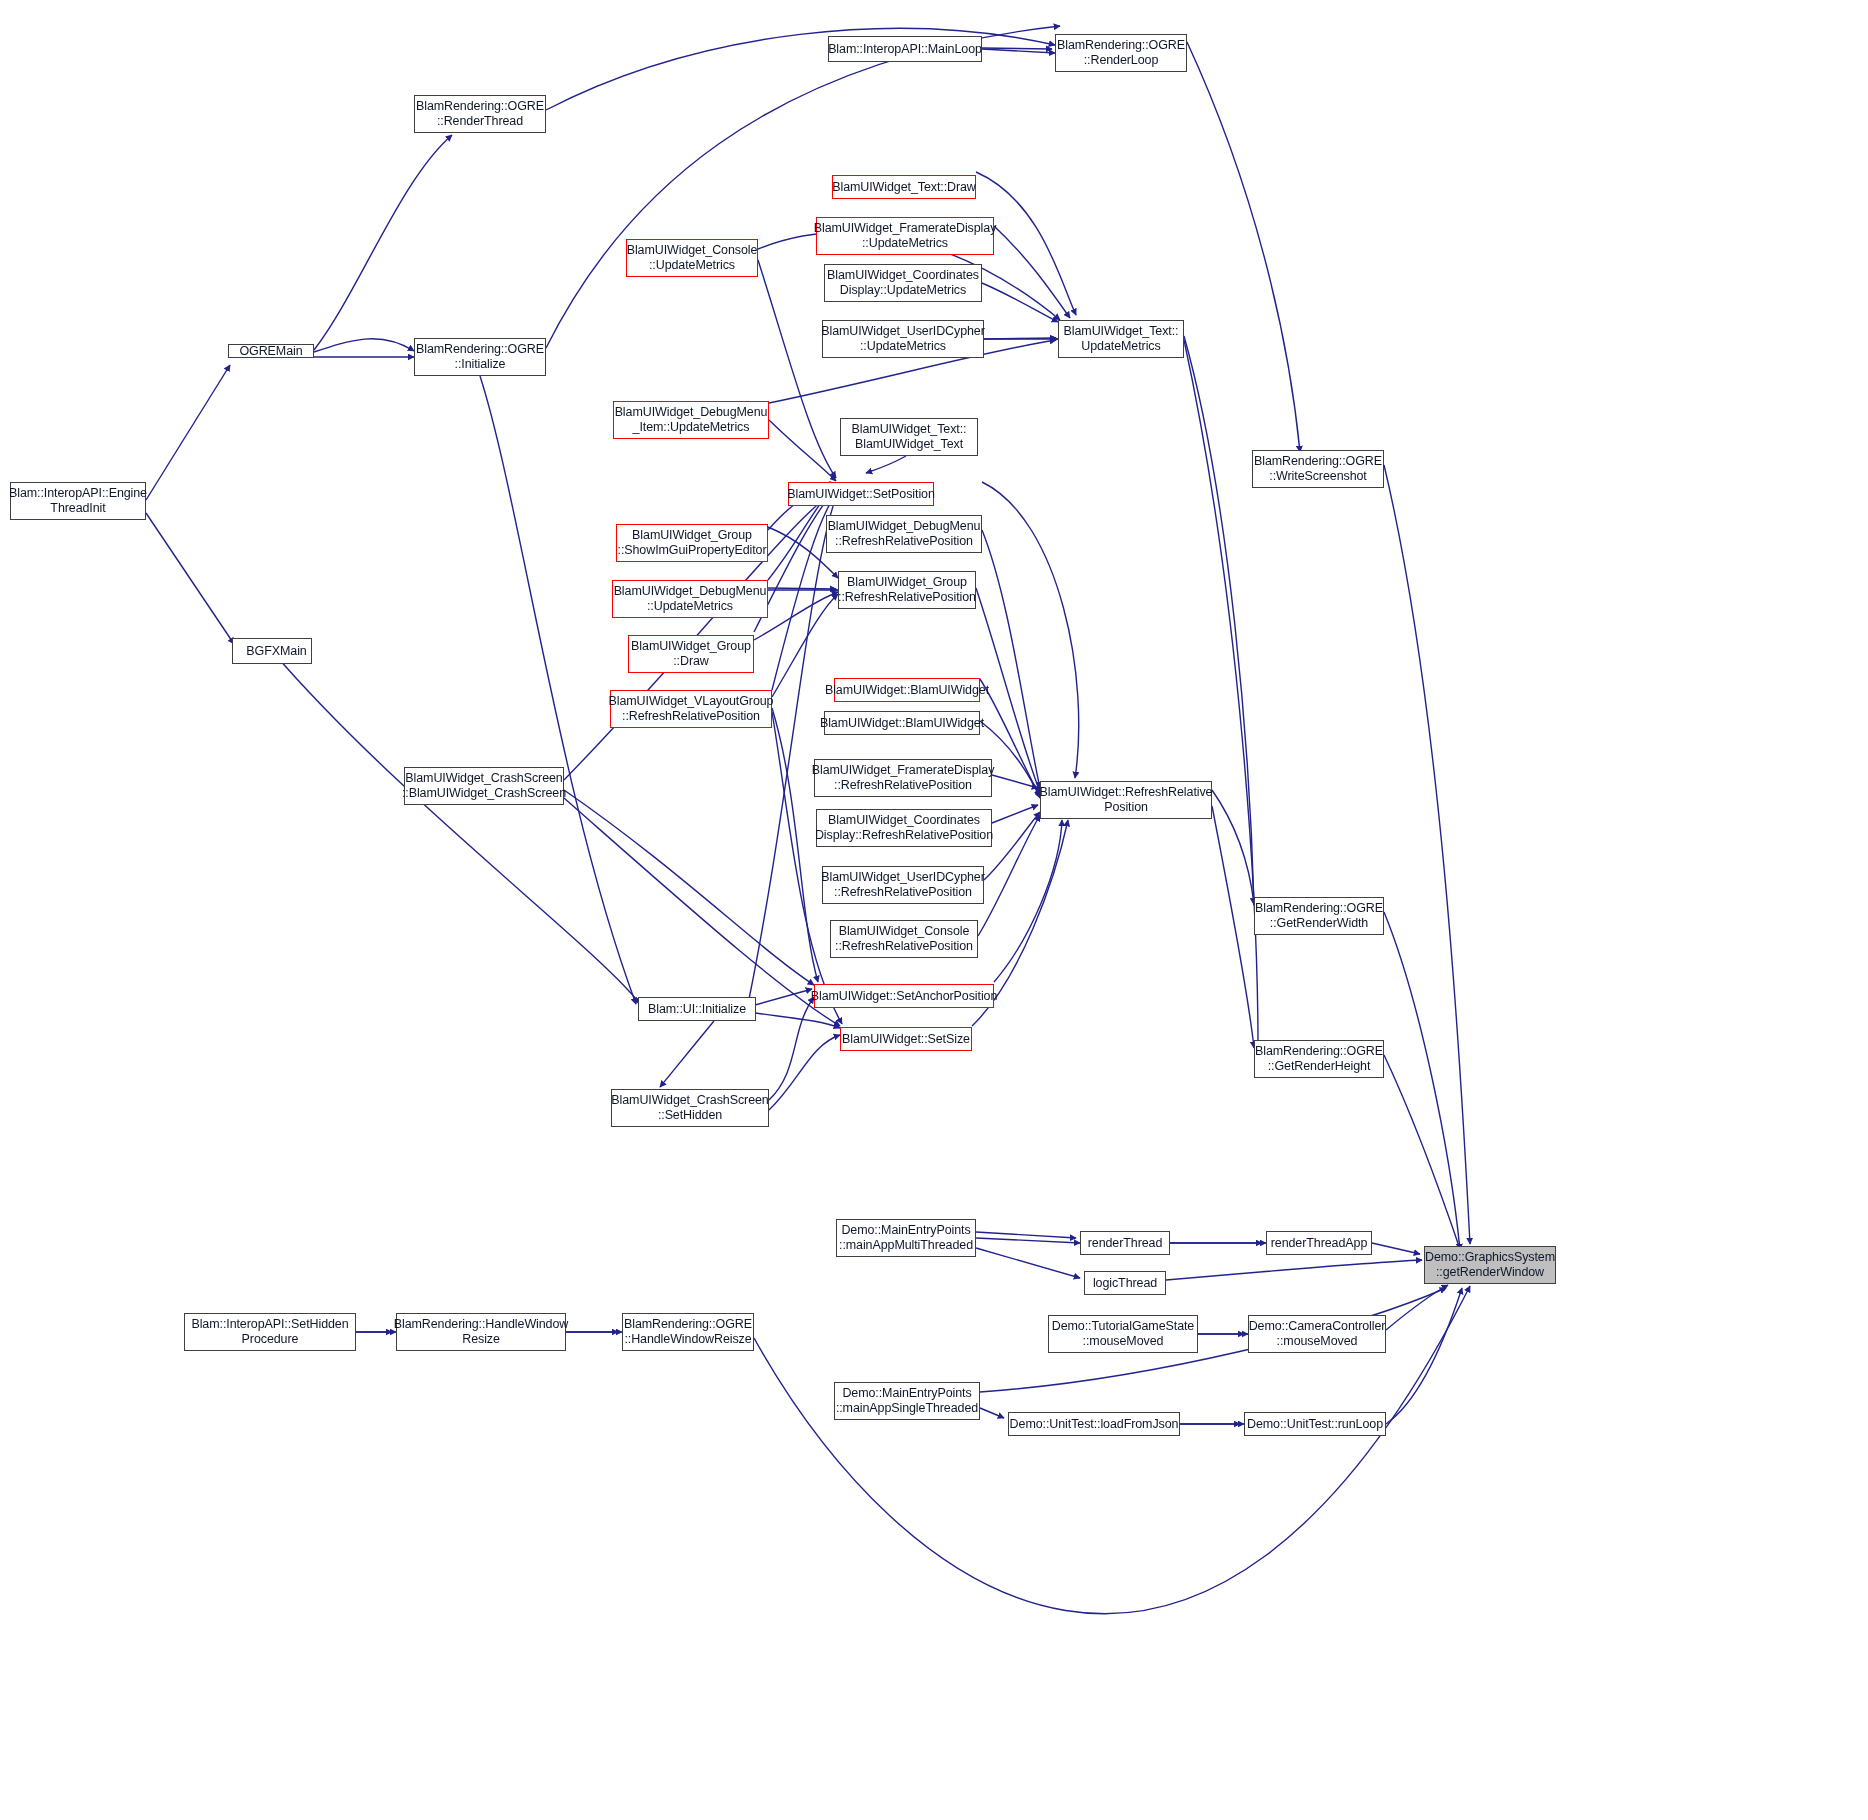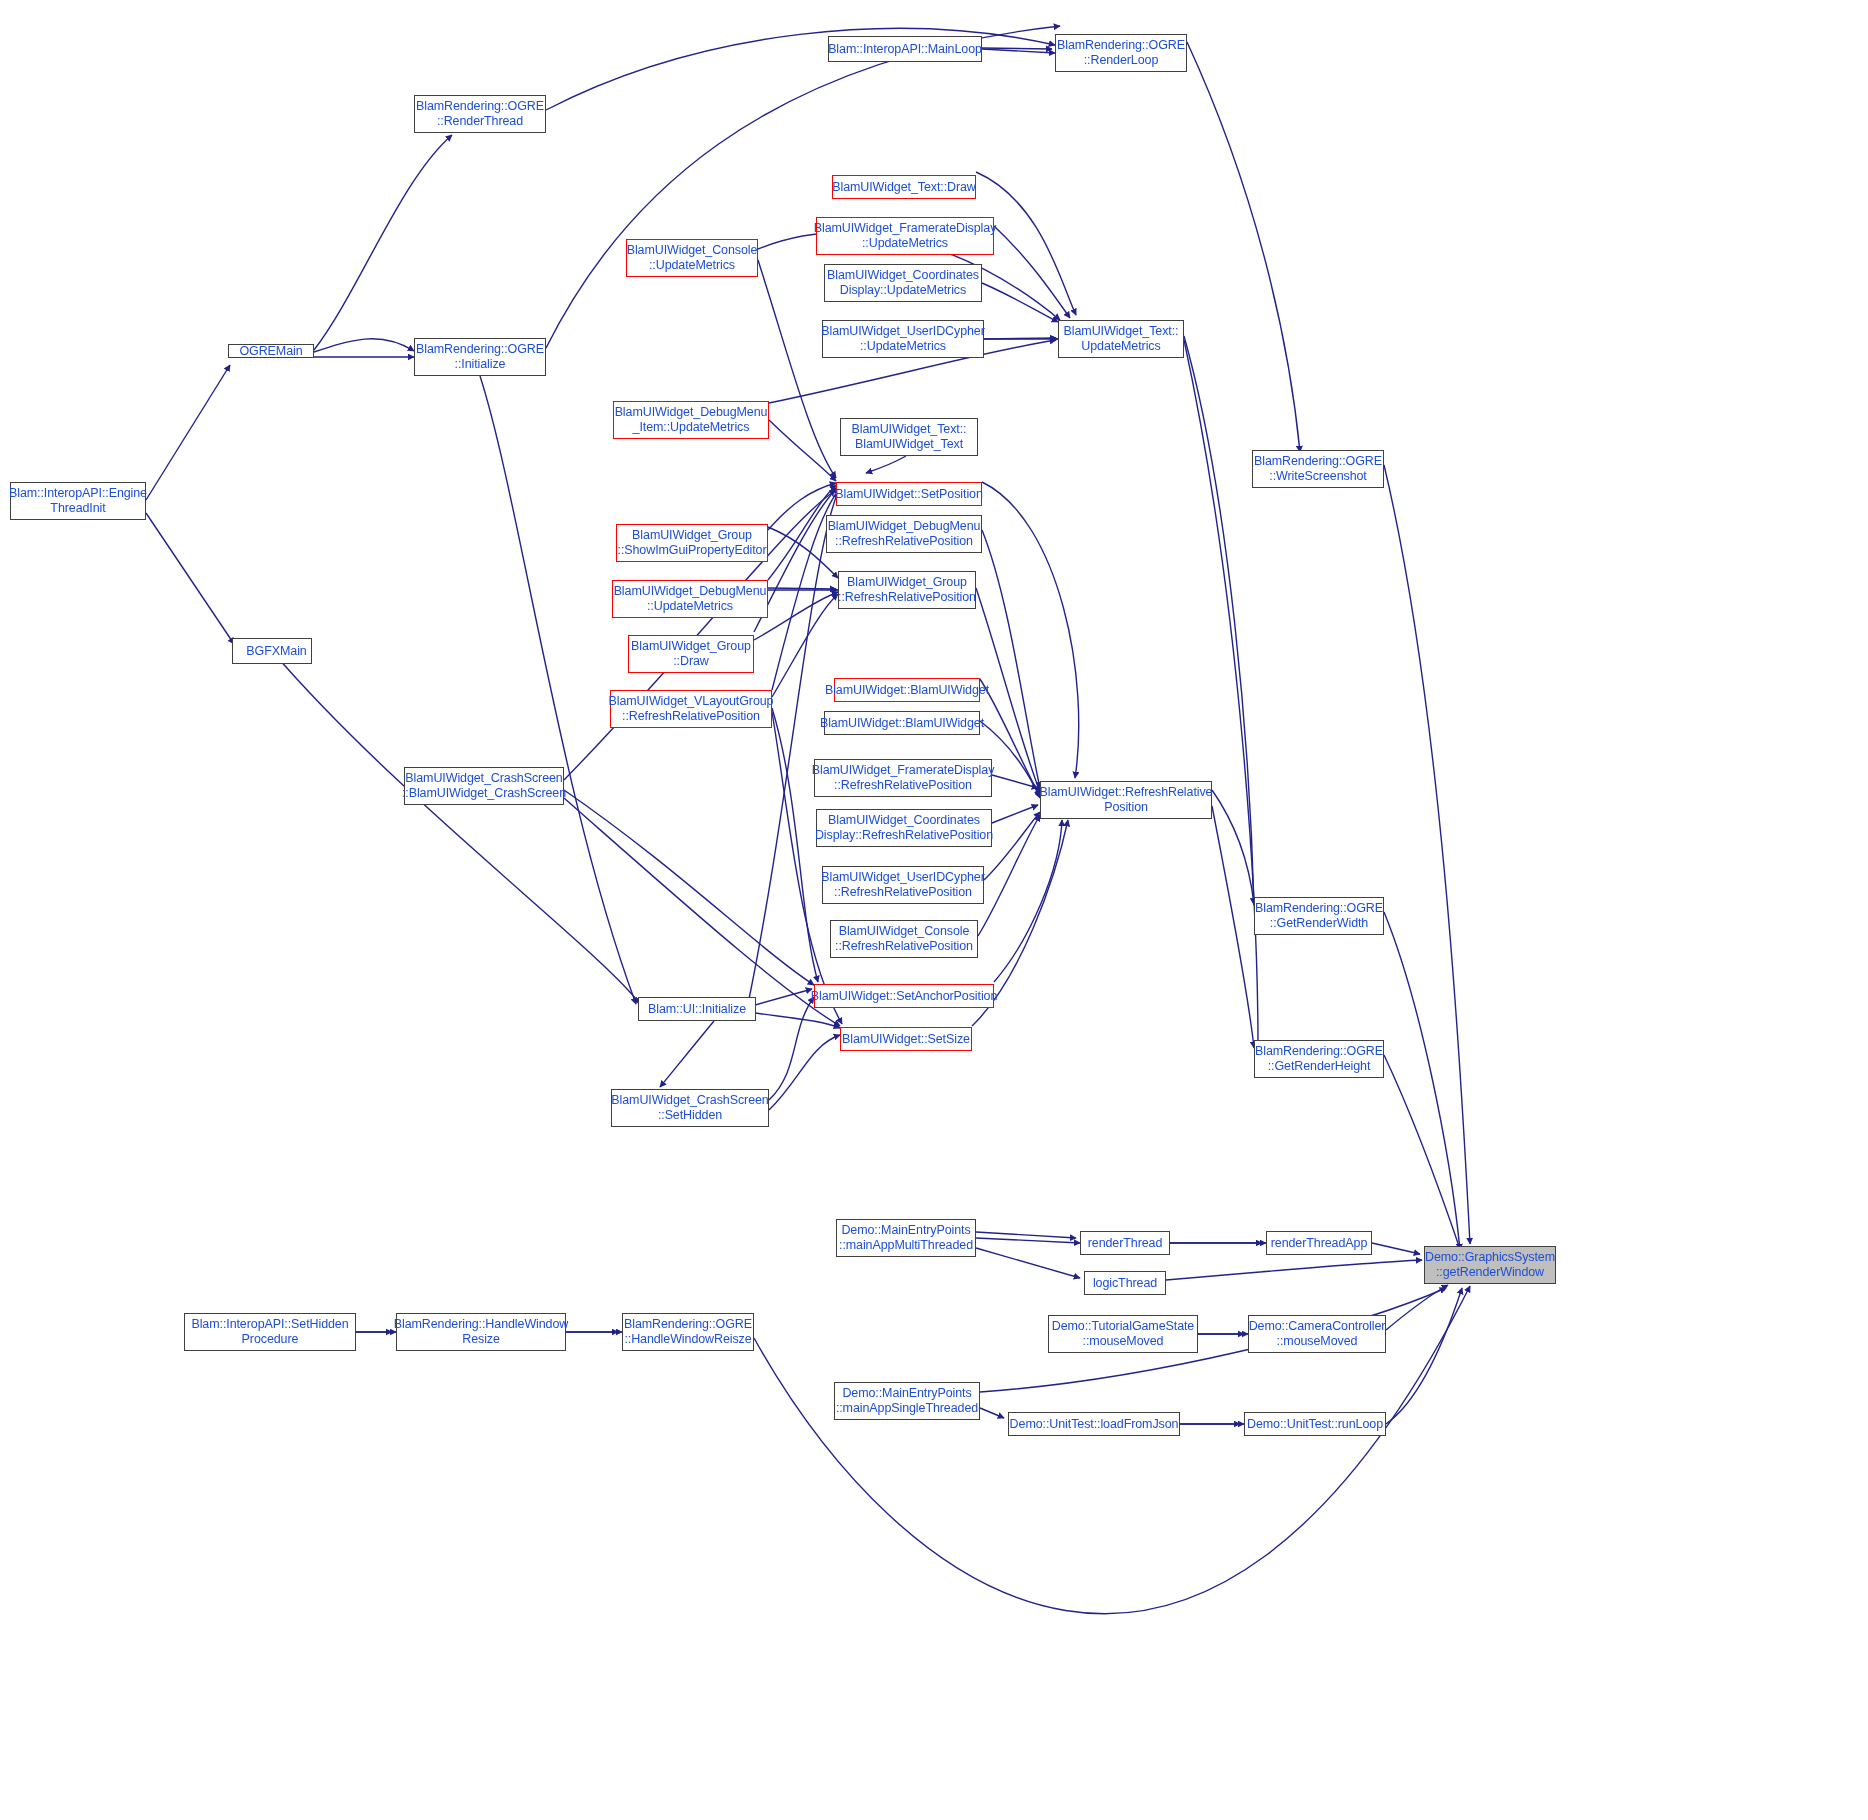--- a/index.html
+++ b/index.html
@@ -24,21 +24,21 @@
   }
   .node {
     position: absolute;
     box-sizing: border-box;
     display: flex;
     align-items: center;
     justify-content: center;
     text-align: center;
     background: #ffffff;
     border: 1px solid #404040;
-    color: #1d4ed8;
+    color: #0f172a;
     font-size: 12.5px;
     line-height: 15px;
     letter-spacing: -0.1px;
     white-space: pre-line;
     padding: 0 3px;
     z-index: 5;
   }
   .node.red {
     border: 1px solid #ff0000;
     margin-top: 9px;
@@ -163,21 +163,21 @@
       <div class="node" style="left: 1058px; top: 320px; width: 126px; height: 38px;">BlamUIWidget_Text::
 UpdateMetrics</div>
       <div class="node red" style="left: 626px; top: 230px; width: 132px; height: 38px;">BlamUIWidget_Console
 ::UpdateMetrics</div>
       <div class="node red" style="left: 613px; top: 392px; width: 156px; height: 38px;">BlamUIWidget_DebugMenu
 _Item::UpdateMetrics</div>
       <div class="node" style="left: 840px; top: 418px; width: 138px; height: 38px;">BlamUIWidget_Text::
 BlamUIWidget_Text</div>
       <div class="node" style="left: 1252px; top: 450px; width: 132px; height: 38px;">BlamRendering::OGRE
 ::WriteScreenshot</div>
-      <div class="node red" style="left: 836px; top: 473px; width: 146px; height: 24px;">BlamUIWidget::SetPosition</div>
+      <div class="node red" style="left: 788px; top: 473px; width: 146px; height: 24px;">BlamUIWidget::SetPosition</div>
       <div class="node red" style="left: 616px; top: 515px; width: 152px; height: 38px;">BlamUIWidget_Group
 ::ShowImGuiPropertyEditor</div>
       <div class="node" style="left: 826px; top: 515px; width: 156px; height: 38px;">BlamUIWidget_DebugMenu
 ::RefreshRelativePosition</div>
       <div class="node red" style="left: 612px; top: 571px; width: 156px; height: 38px;">BlamUIWidget_DebugMenu
 ::UpdateMetrics</div>
       <div class="node" style="left: 838px; top: 571px; width: 138px; height: 38px;">BlamUIWidget_Group
 ::RefreshRelativePosition</div>
       <div class="node red" style="left: 628px; top: 626px; width: 126px; height: 38px;">BlamUIWidget_Group
 ::Draw</div>

